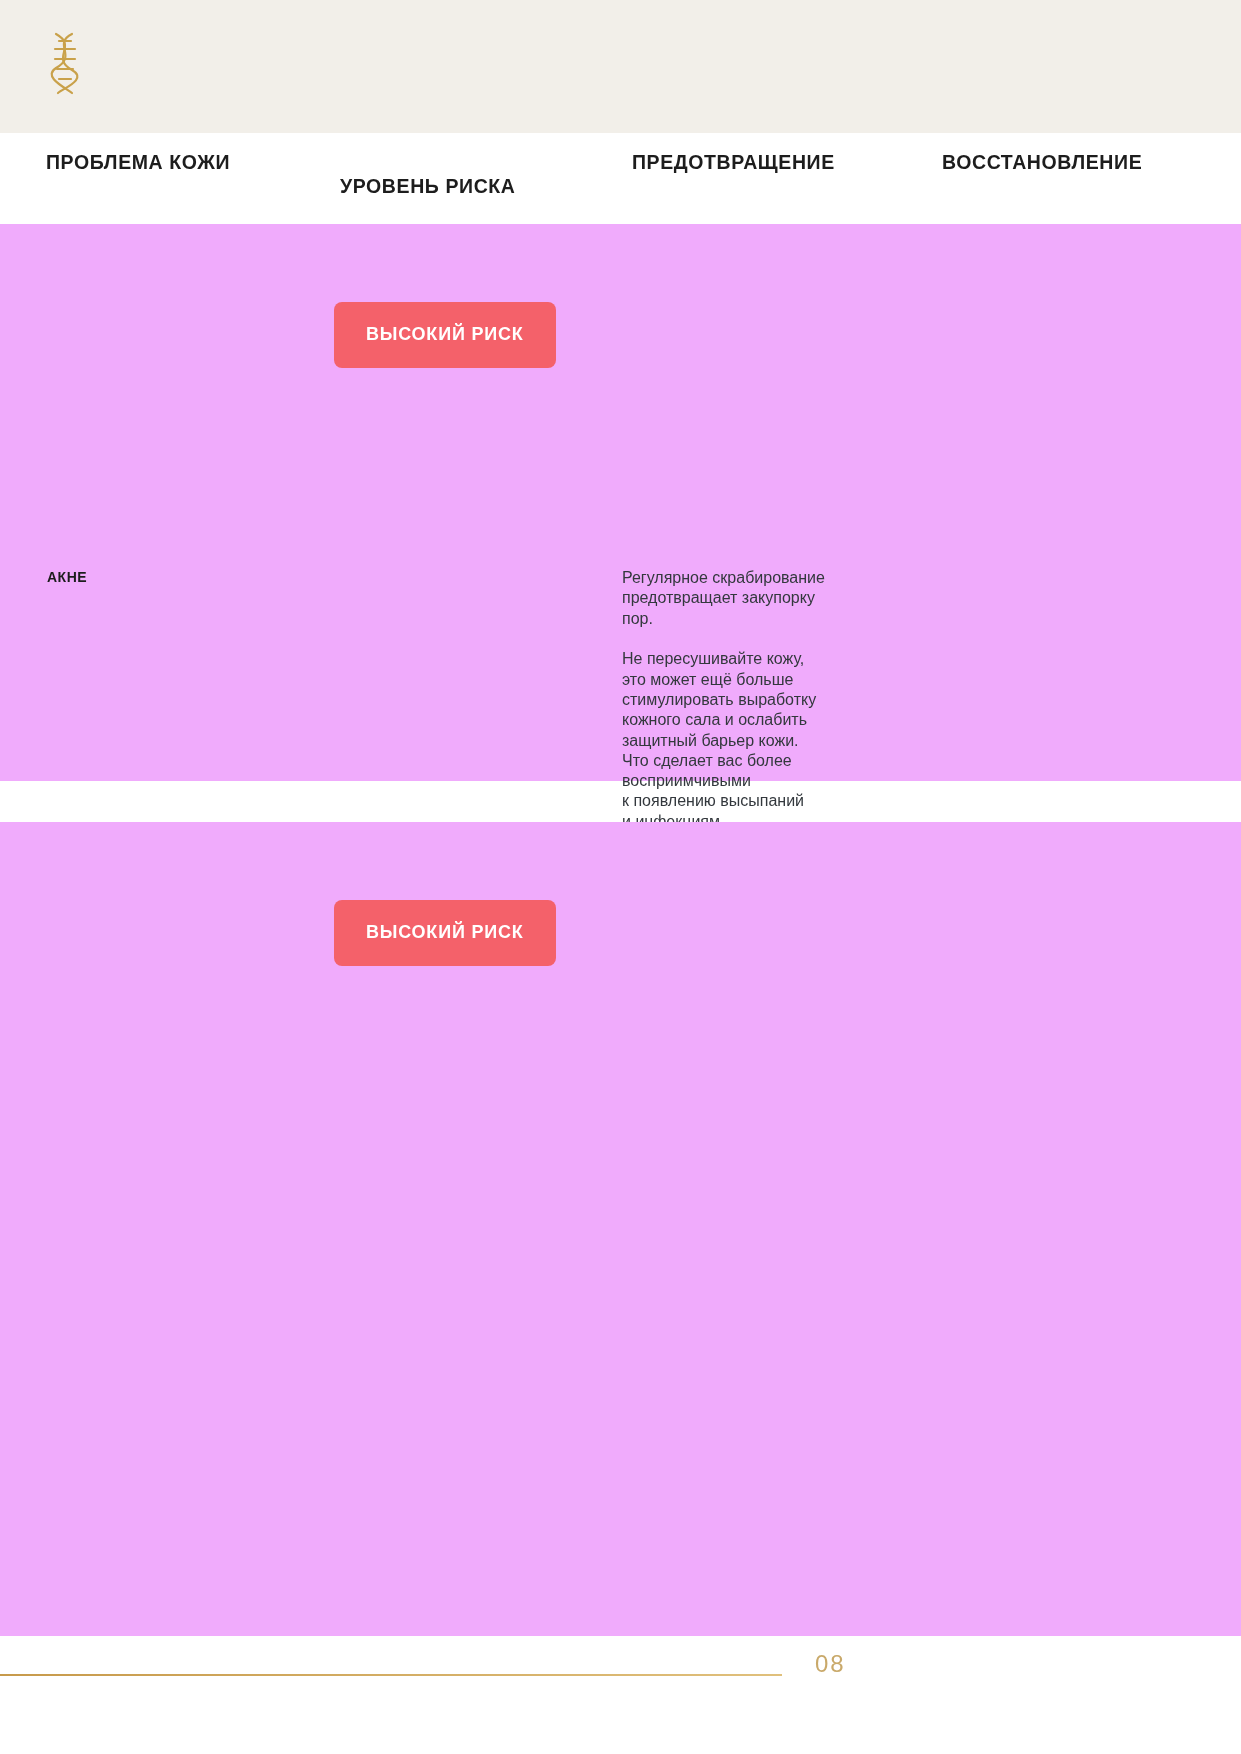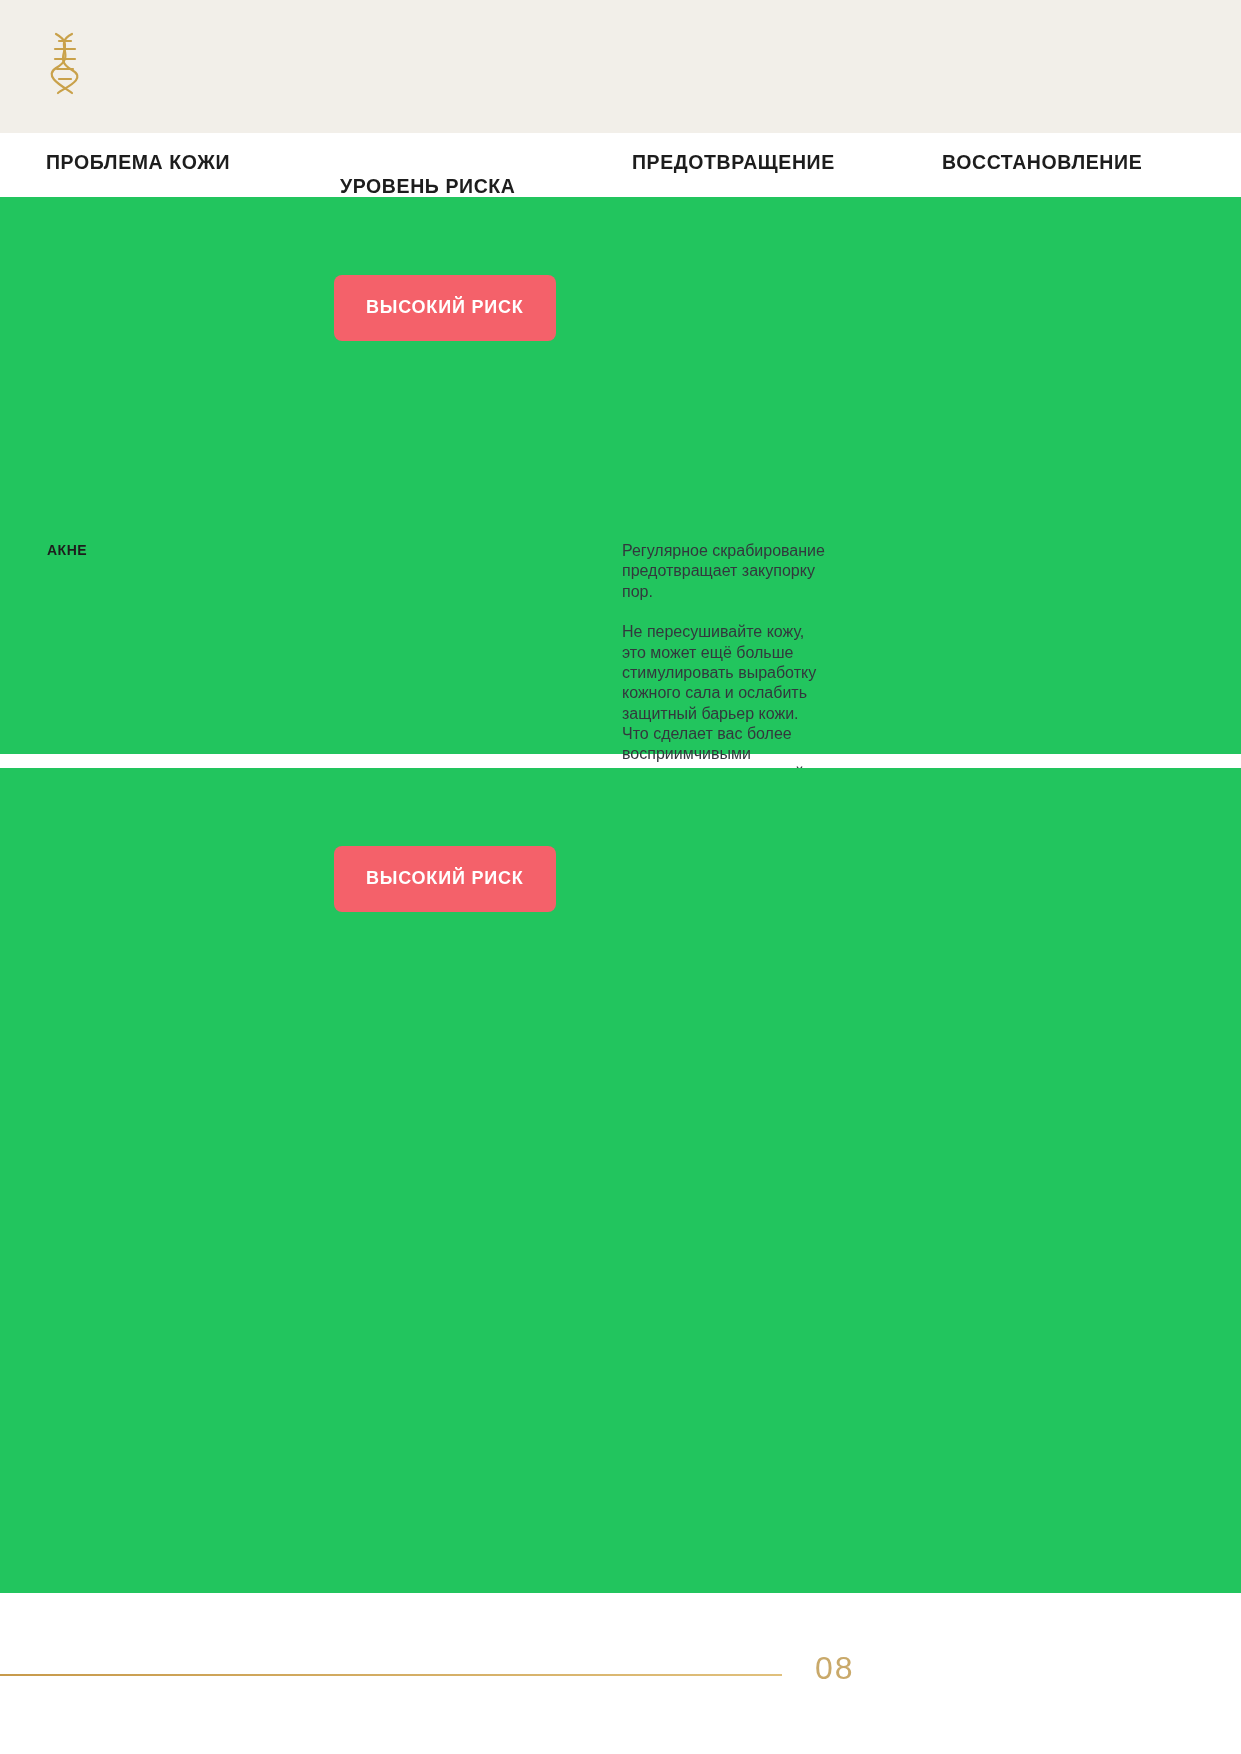--- a/index.html
+++ b/index.html
@@ -45,22 +45,23 @@
     color: #1d1d1d;
     white-space: nowrap;
   }
   .ch.c1 { left: 46px; }
   .ch.c2 { left: 340px; margin-top: 24px; }
   .ch.c3 { left: 632px; }
   .ch.c4 { left: 942px; }
 
   
   .row {
-    background: #22c55e;
-    position: relative;
+    background: #f0abfc;
+    position: relative;
+    margin-top: 27px;
   }
   .row-gap {
     height: 14px;
     background: #ffffff;
   }
   .row-acne   { height: 557px; }
   .row-aesth  { height: 825px; }
 
   .badge {
     position: absolute;
@@ -119,21 +120,21 @@
     left: 0;
     top: 38px;
     width: 782px;
     height: 2px;
     background: linear-gradient(to right, #c79a4b, #e0c07c);
   }
   .page-num {
     position: absolute;
     left: 815px;
     top: 14px;
-    font-size: 32px;
+    font-size: 24px;
     letter-spacing: 2px;
     color: #c9a96a;
   }
 </style>
 </head>
 <body>
 
 <div class="top-band">
   <span class="logo">
     <svg width="56" height="66" viewBox="0 0 56 66" xmlns="http://www.w3.org/2000/svg">

